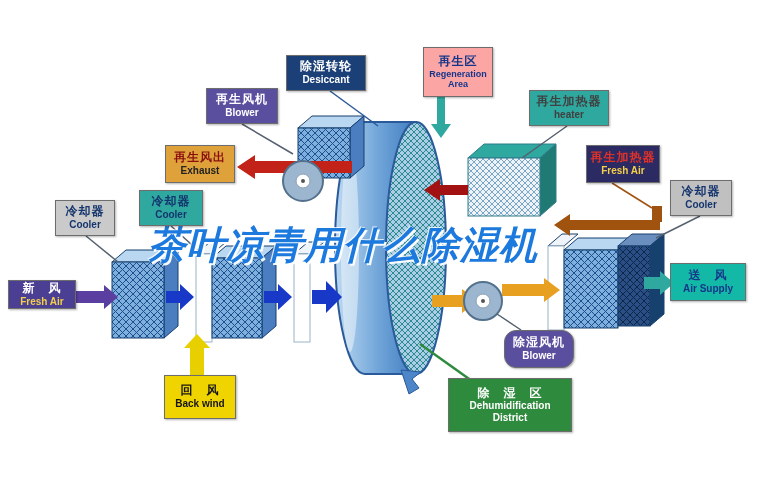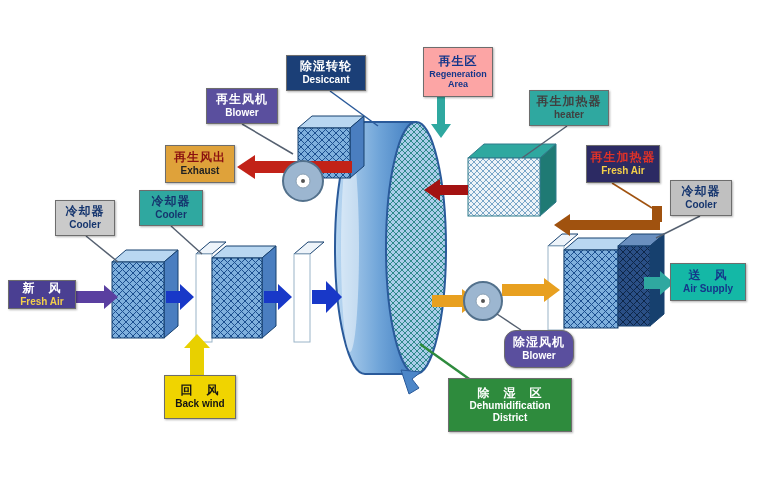--- a/index.html
+++ b/index.html
@@ -147,20 +147,21 @@
       <line x1="567" y1="126" x2="522" y2="158" stroke="#556070" stroke-width="1.5"></line>
       <line x1="612" y1="183" x2="652" y2="208" stroke="#a0520f" stroke-width="1.5"></line>
       <line x1="86" y1="236" x2="118" y2="262" stroke="#556070" stroke-width="1.5"></line>
       <line x1="171" y1="226" x2="202" y2="254" stroke="#556070" stroke-width="1.5"></line>
       <line x1="700" y1="216" x2="656" y2="238" stroke="#556070" stroke-width="1.5"></line>
       <line x1="521" y1="330" x2="497" y2="314" stroke="#556070" stroke-width="1.5"></line>
       <line x1="472" y1="381" x2="420" y2="344" stroke="#2e8b3d" stroke-width="2.5"></line>
     </g>
   </svg>
 
+  <div class="watermark">茶叶凉青用什么除湿机</div>
 
   <div class="lbl l-desiccant">
     <span class="zh">除湿转轮</span>
     <span class="en">Desiccant</span>
   </div>
   <div class="lbl l-regen-area">
     <span class="zh">再生区</span>
     <span class="en">Regeneration Area</span>
   </div>
   <div class="lbl l-regen-blower">

